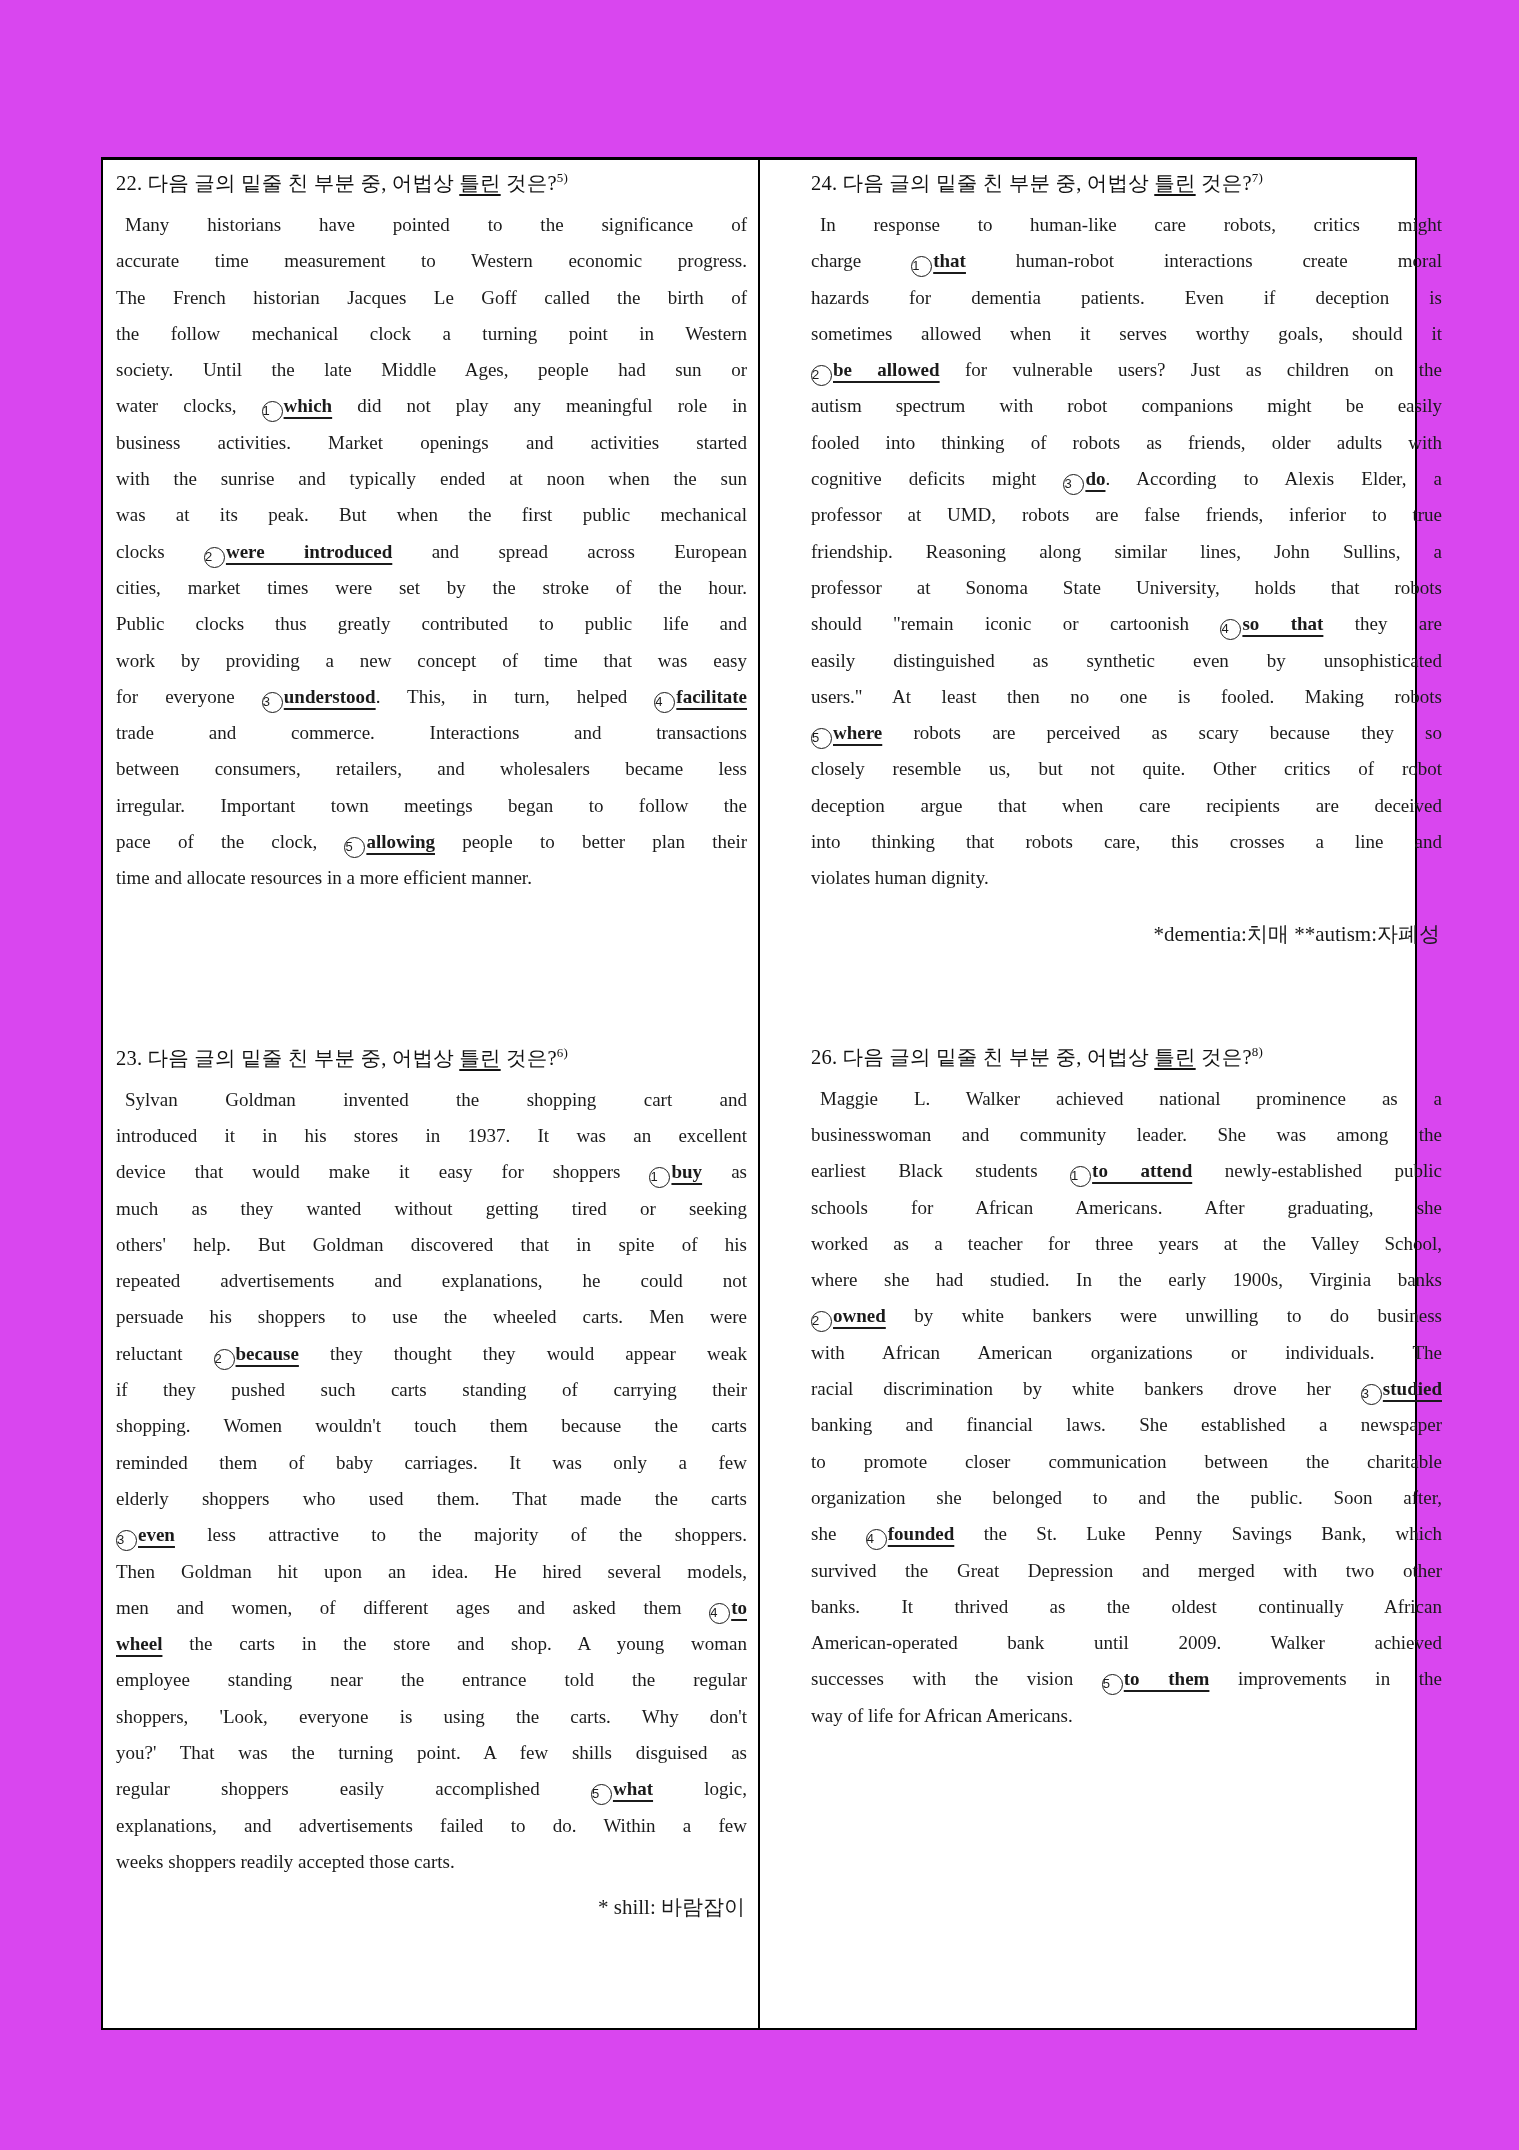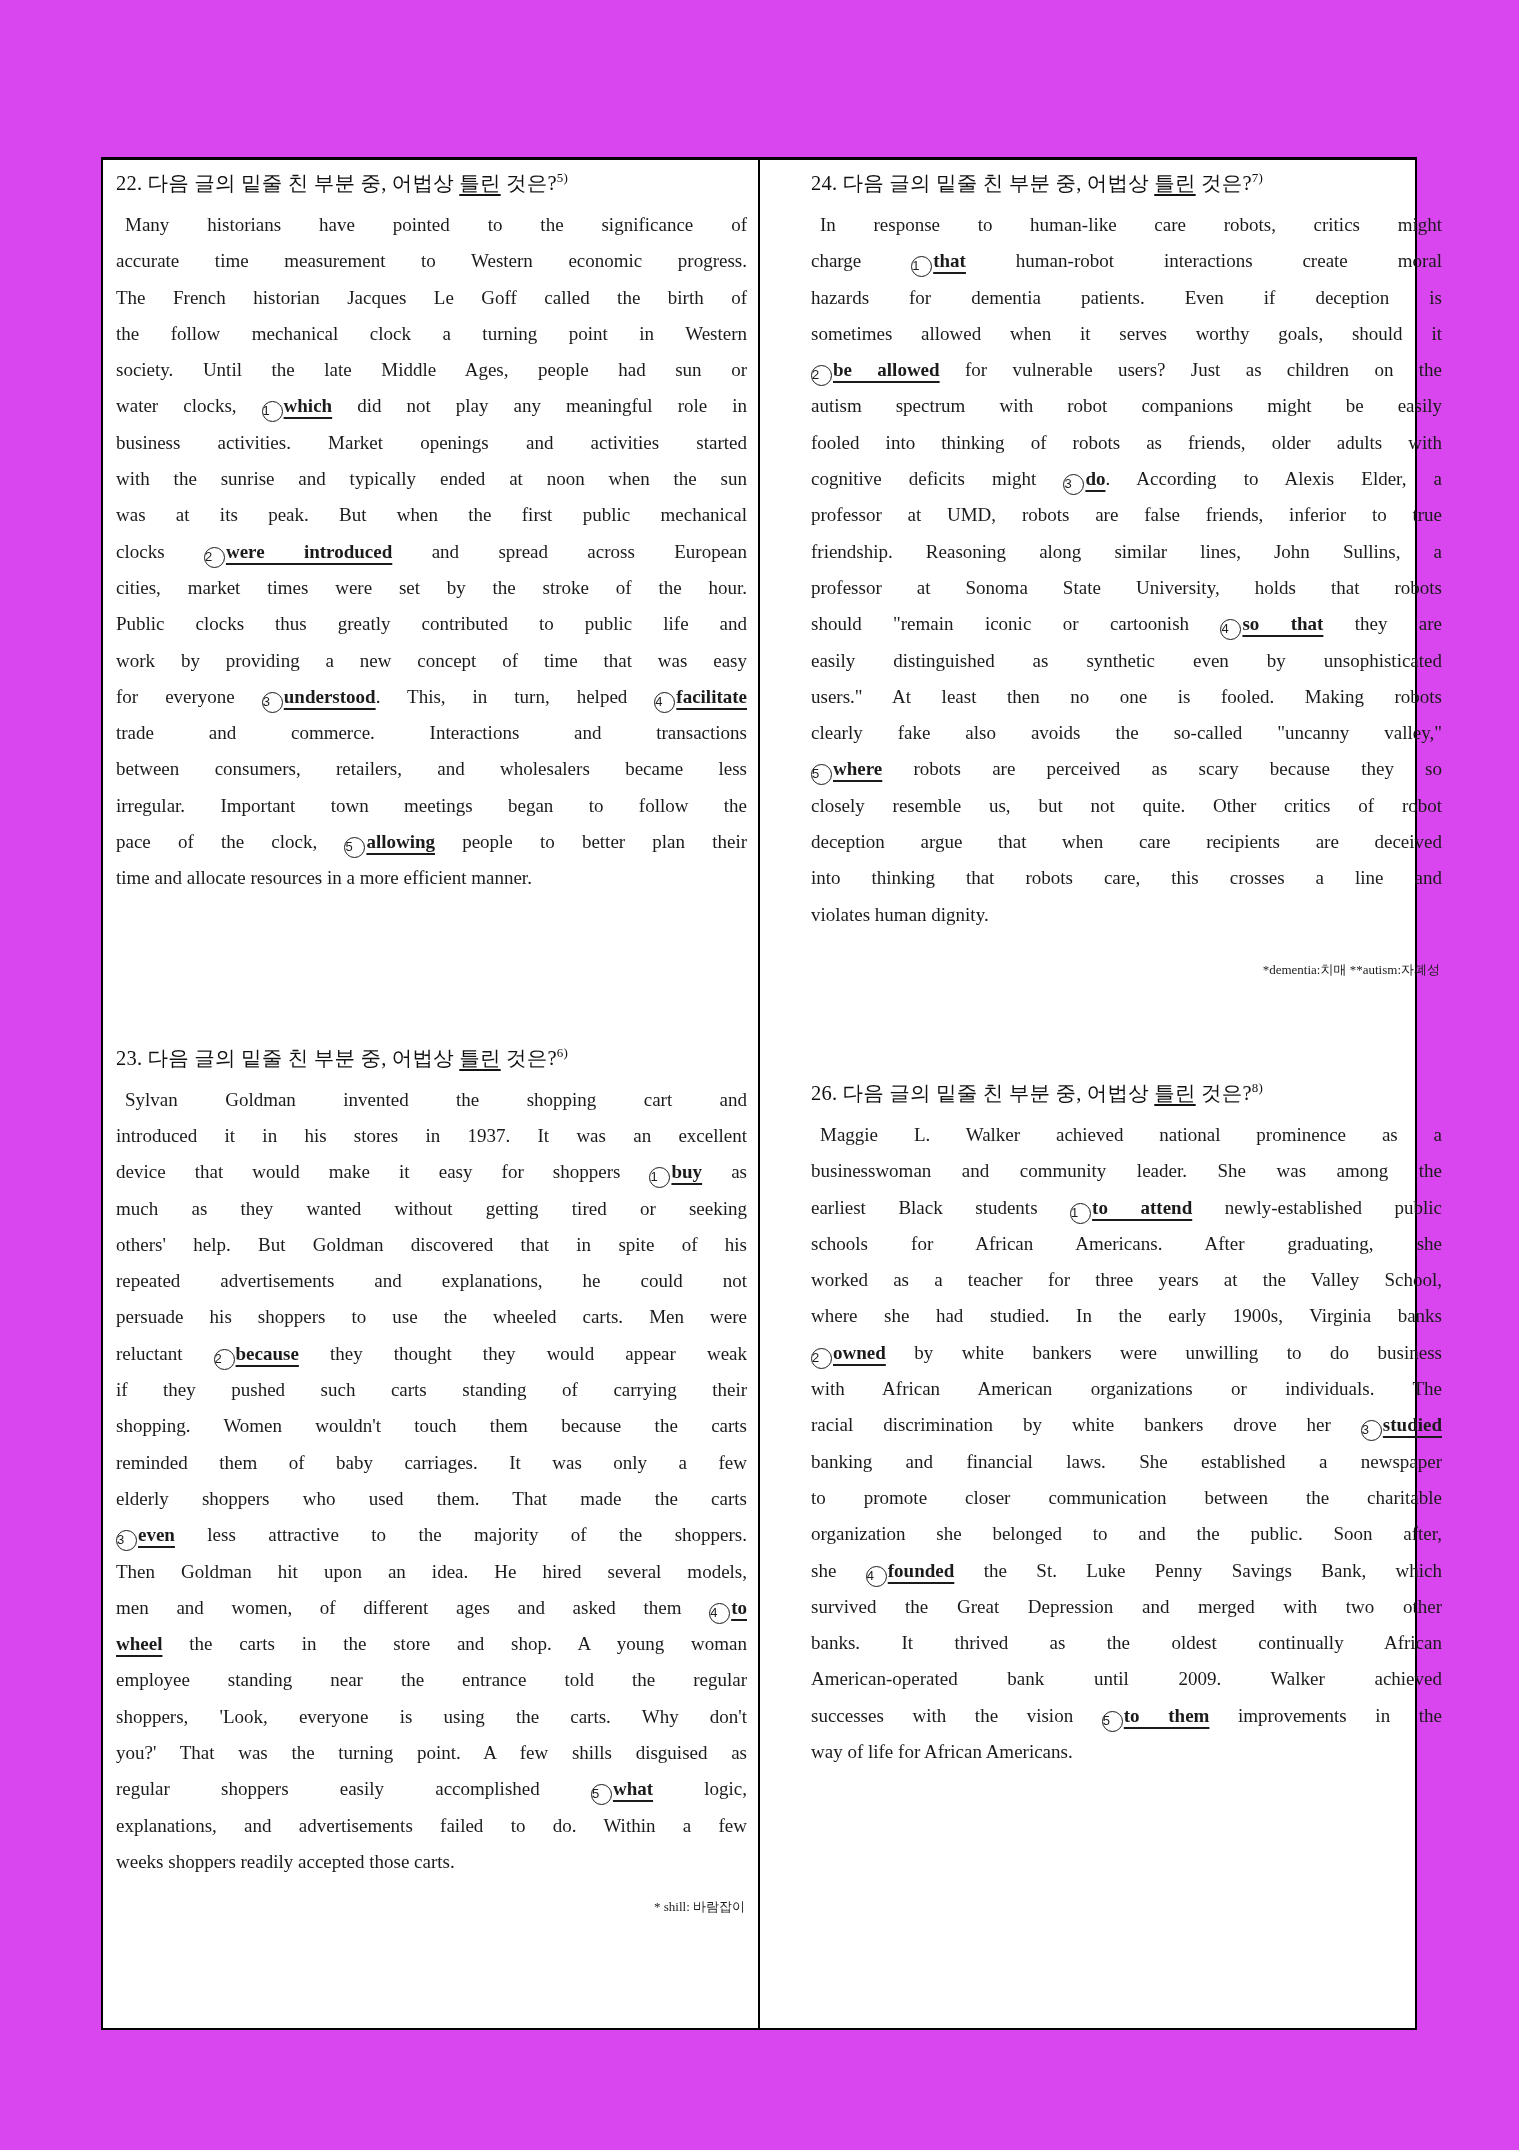--- a/index.html
+++ b/index.html
@@ -42,21 +42,21 @@
     text-decoration-thickness:1.7px;text-underline-offset:5px;
   }
   .cnum{
     display:inline-block;box-sizing:border-box;width:21px;height:21px;
     border:1.5px solid #1a1a1a;border-radius:50%;
     text-align:center;line-height:18px;font-size:13px;font-weight:400;
     vertical-align:-3px;margin:0 1px 0 0;
     font-family:"Liberation Sans","DejaVu Sans",sans-serif;
   }
   .note{
-    text-align:right;font-size:13px;line-height:26px;padding-right:2px;
+    text-align:right;font-size:21px;line-height:26px;padding-right:2px;
   }
   .qblock[data-name="question-q23"]{margin-top:146px;}
   .qblock[data-name="question-q23"] .note{margin-top:14px;text-align:right;}
   .qblock[data-name="question-q24"] .note{margin-top:24px;}
   .qblock[data-name="question-q26"]{margin-top:95px;}
 </style>
 </head>
 <body>
 
 <div class="page" data-name="exam-page">
@@ -127,21 +127,20 @@
             <div class="pline" data-name="passage-line"><span class="cnum" data-name="choice-number-icon">2</span><b>be allowed</b> for vulnerable users? Just as children on the</div>
             <div class="pline" data-name="passage-line">autism spectrum with robot companions might be easily</div>
             <div class="pline" data-name="passage-line">fooled into thinking of robots as friends, older adults with</div>
             <div class="pline" data-name="passage-line">cognitive deficits might <span class="cnum" data-name="choice-number-icon">3</span><b>do</b>. According to Alexis Elder, a</div>
             <div class="pline" data-name="passage-line">professor at UMD, robots are false friends, inferior to true</div>
             <div class="pline" data-name="passage-line">friendship. Reasoning along similar lines, John Sullins, a</div>
             <div class="pline" data-name="passage-line">professor at Sonoma State University, holds that robots</div>
             <div class="pline" data-name="passage-line">should "remain iconic or cartoonish <span class="cnum" data-name="choice-number-icon">4</span><b>so that</b> they are</div>
             <div class="pline" data-name="passage-line">easily distinguished as synthetic even by unsophisticated</div>
             <div class="pline" data-name="passage-line">users." At least then no one is fooled. Making robots</div>
-            <div class="pline" data-name="passage-line">clearly fake also avoids the so-called "uncanny valley,"</div>
             <div class="pline" data-name="passage-line"><span class="cnum" data-name="choice-number-icon">5</span><b>where</b> robots are perceived as scary because they so</div>
             <div class="pline" data-name="passage-line">closely resemble us, but not quite. Other critics of robot</div>
             <div class="pline" data-name="passage-line">deception argue that when care recipients are deceived</div>
             <div class="pline" data-name="passage-line">into thinking that robots care, this crosses a line and</div>
             <div class="pline end" data-name="passage-line">violates human dignity.</div>
           </div>
           <div class="note" data-name="vocab-note">*dementia:치매 **autism:자폐성</div>
         </section>
         <section class="qblock" data-name="question-q26">
           <div class="qheader" data-name="question-header"><span class="qnum" data-name="question-number">26.</span> <span class="qprompt" data-name="question-prompt">다음 글의 밑줄 친 부분 중, 어법상 <u>틀린</u> 것은?</span><sup class="fref" data-name="footnote-ref">8)</sup></div>

